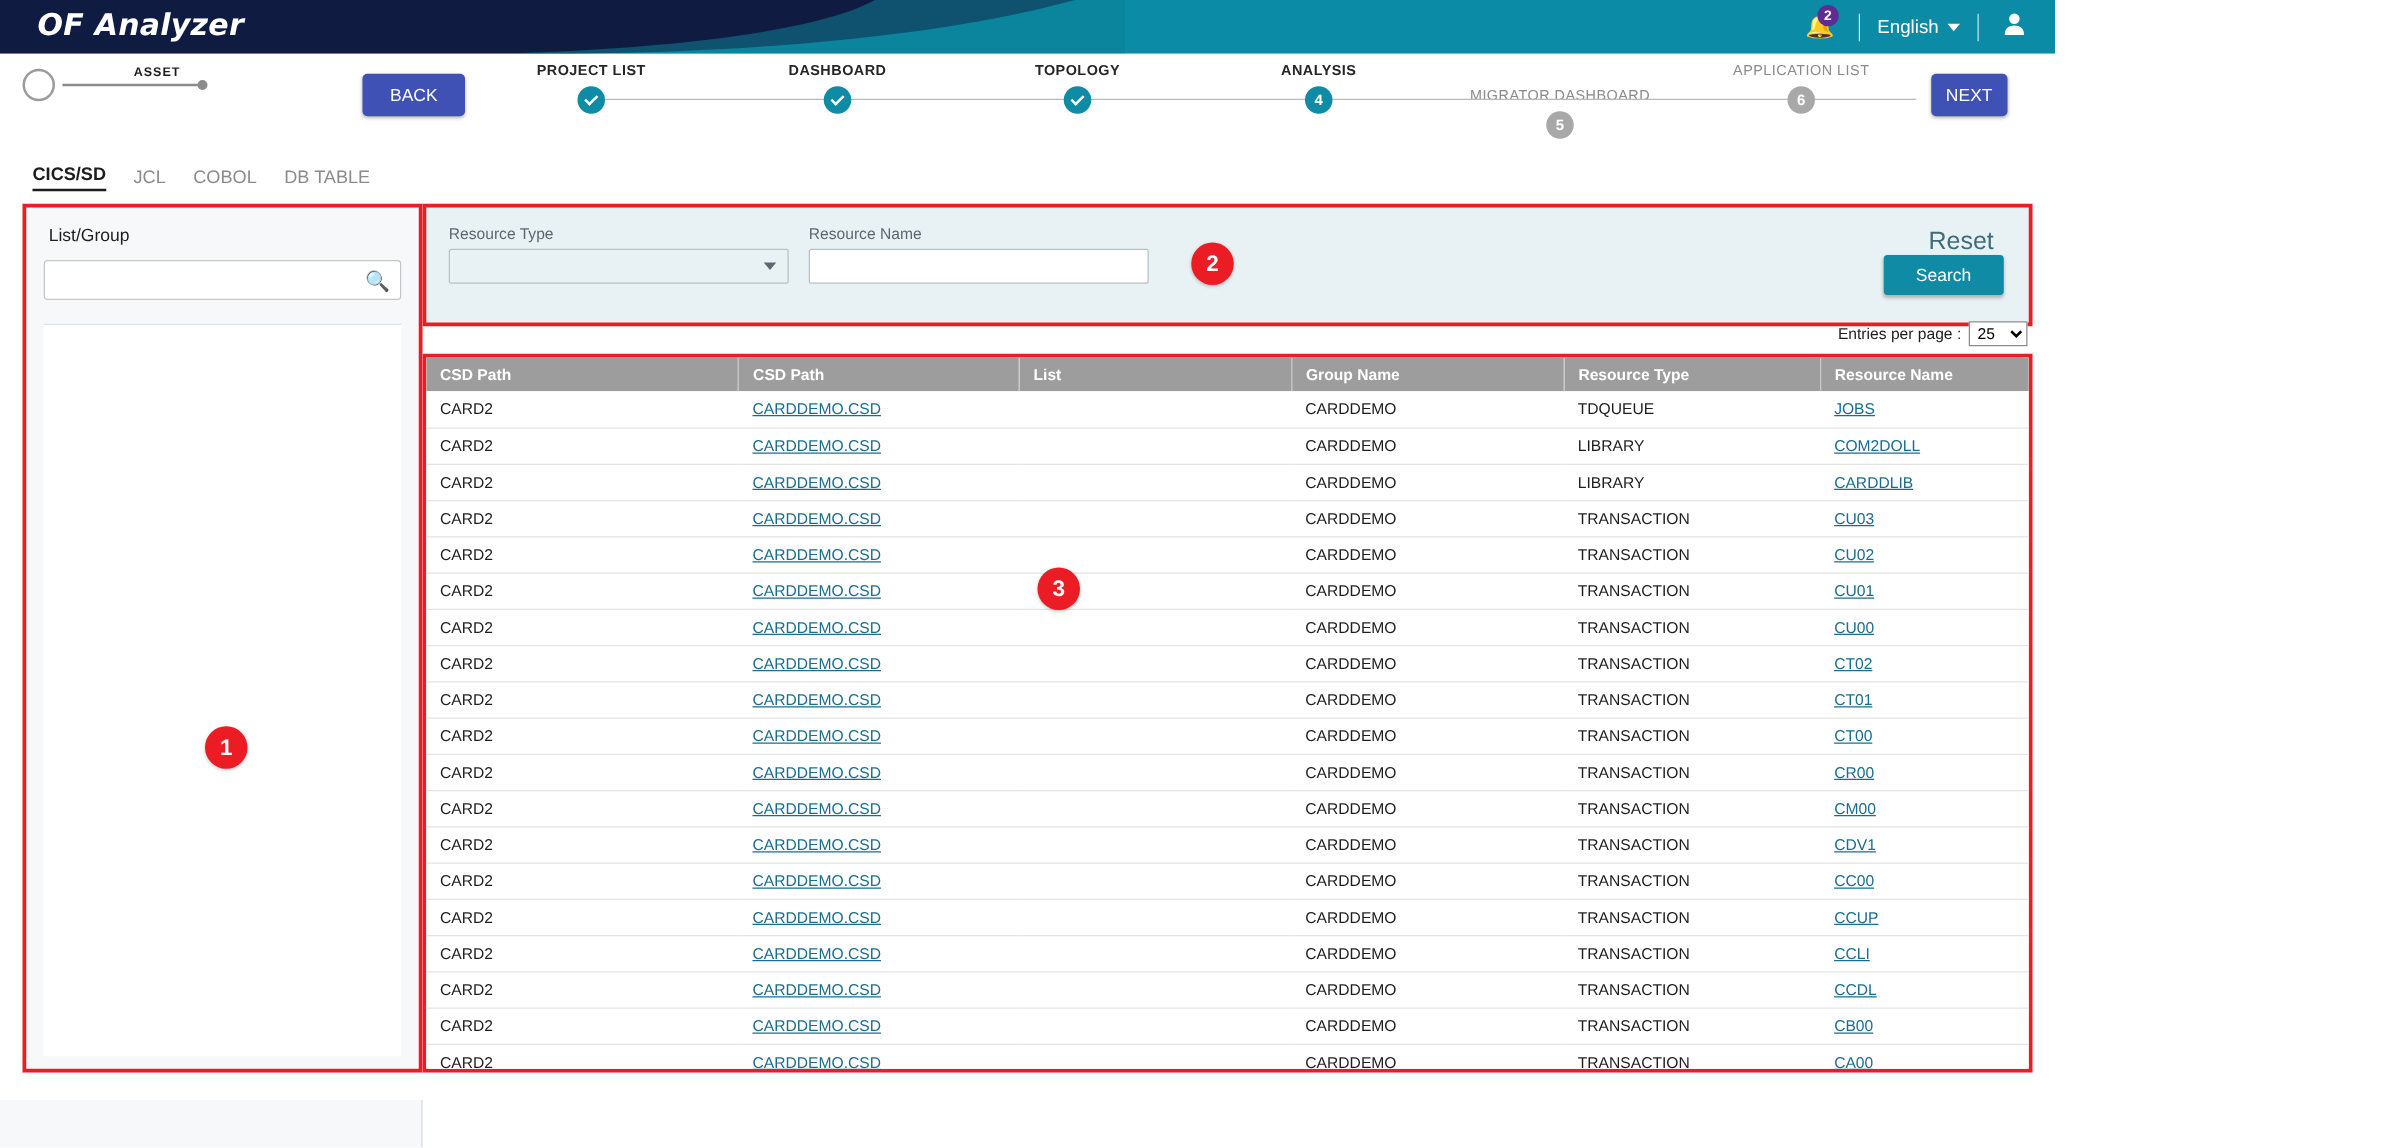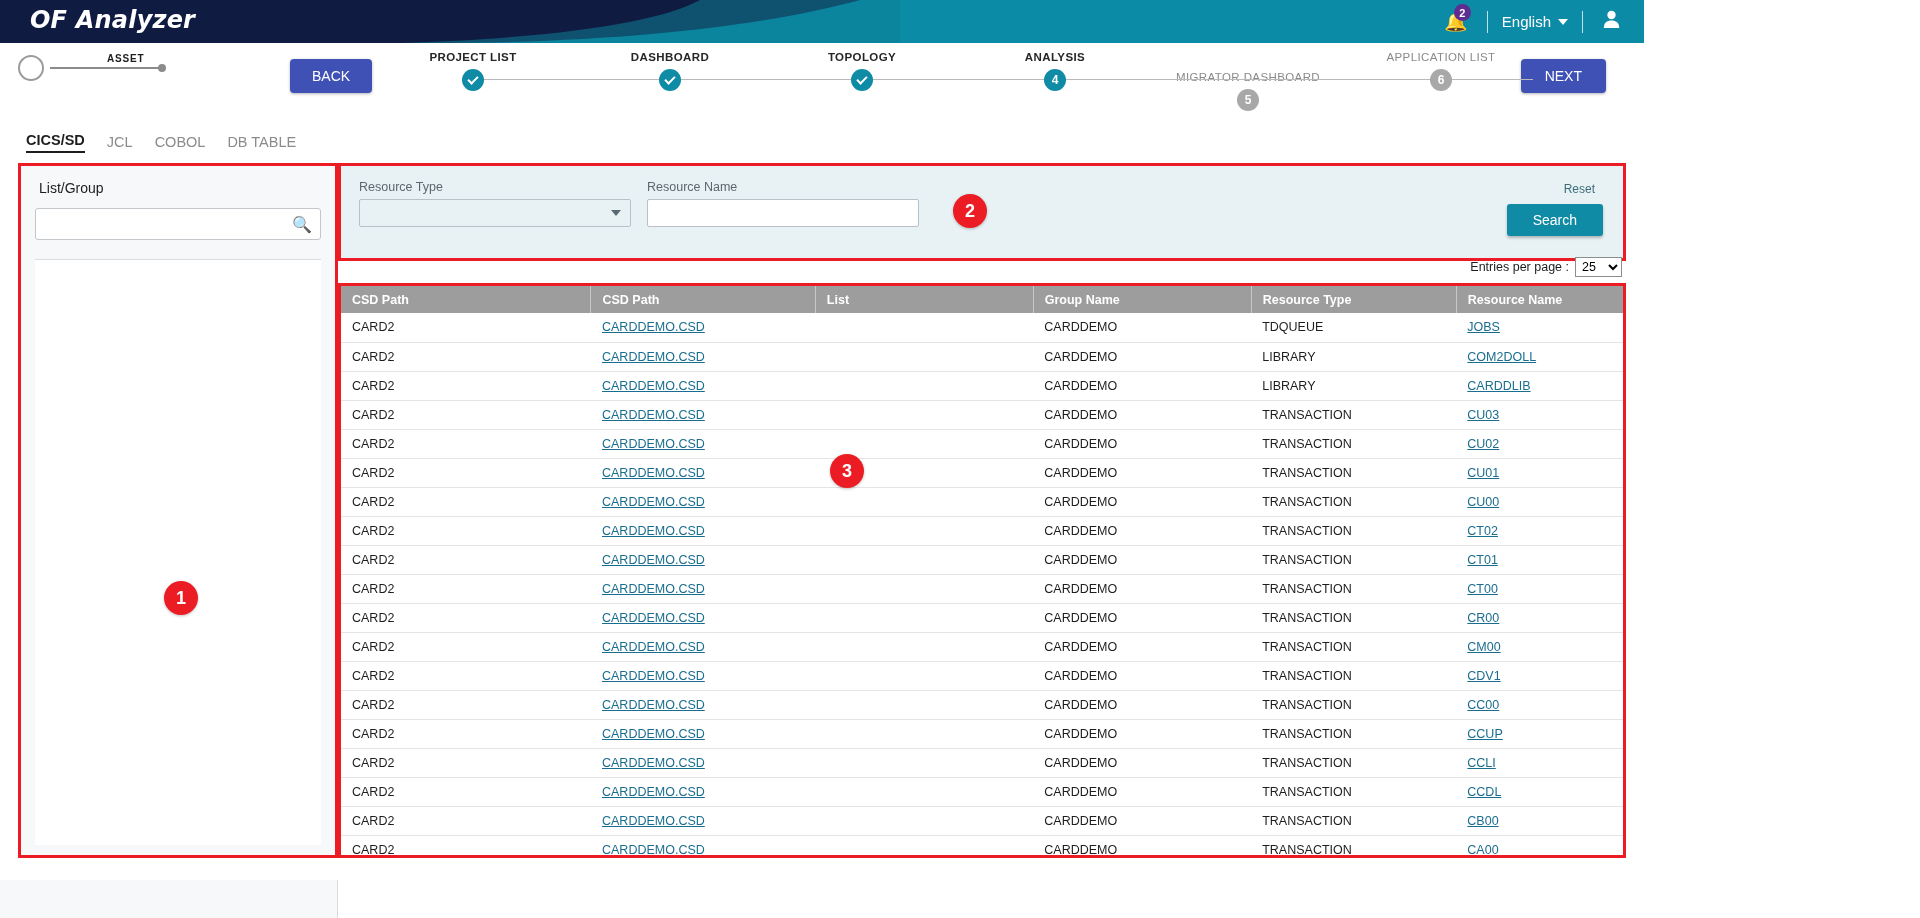--- a/index.html
+++ b/index.html
@@ -70,21 +70,21 @@
   .step.inactive .sdot { background:#a8a8a8; }
   .step .sdot.check::after{
     content:""; display:block; width:8px; height:4px;
     border-left:2px solid #fff; border-bottom:2px solid #fff;
     transform: rotate(-45deg); margin-top:-2px;
   }
   .step-line { position:absolute; height:1px; background:#b9b9b9; top:36px; z-index:1;}
   .next-btn {
     position:absolute; right:38px; top:16px;
     background:#3f51b5; color:#fff; border:none; border-radius:4px;
-    font-size:14px; padding: 9px 24px; cursor:pointer; box-shadow:0 1px 3px rgba(0,0,0,.3);
+    font-size:14px; padding: 9px 12px; cursor:pointer; box-shadow:0 1px 3px rgba(0,0,0,.3);
   }
 
   
   .tabs { position:absolute; left:26px; top:132px; display:flex; gap:22px; align-items:flex-end;}
   .tab { font-size:14.5px; color:#8b8b8b; cursor:pointer; padding-bottom:3px;}
   .tab.active { color:#1d1d1d; font-weight:bold; border-bottom:2px solid #1d1d1d;}
 
   
   .left-panel {
     position:absolute; left:18px; top:163px; width:320px; height:695px;
@@ -120,21 +120,21 @@
     border:1px solid #b6c2c7; border-radius:2px; position:relative; cursor:pointer;
   }
   .sel-box .caret { position:absolute; right:9px; top:10px; width:0;height:0;
     border-left:5px solid transparent;border-right:5px solid transparent;border-top:6px solid #5b6a72;}
   .txt-box {
     width:272px; height:28px; background:#fff;
     border:1px solid #b6c2c7; border-radius:2px;
   }
   .txt-box input { width:100%;height:100%;border:none;outline:none;background:transparent;padding:0 8px;font-size:13px;font-family:"Liberation Sans",sans-serif;}
   .reset-link {
-    position:absolute; right:28px; top:16px; font-size:12px; color:#3c6d7a; cursor:pointer;
+    position:absolute; right:28px; top:16px; font-size:20px; color:#3c6d7a; cursor:pointer;
   }
   .search-btn {
     position:absolute; right:20px; top:38px;
     background:#0f8ba5; color:#fff; border:none; border-radius:3px;
     font-size:14px; padding:8px 26px; cursor:pointer; box-shadow:0 2px 3px rgba(0,0,0,.25);
   }
 
   
   .entries {
     position:absolute; right:22px; top:257px; font-size:12.5px; color:#1d1d1d;

